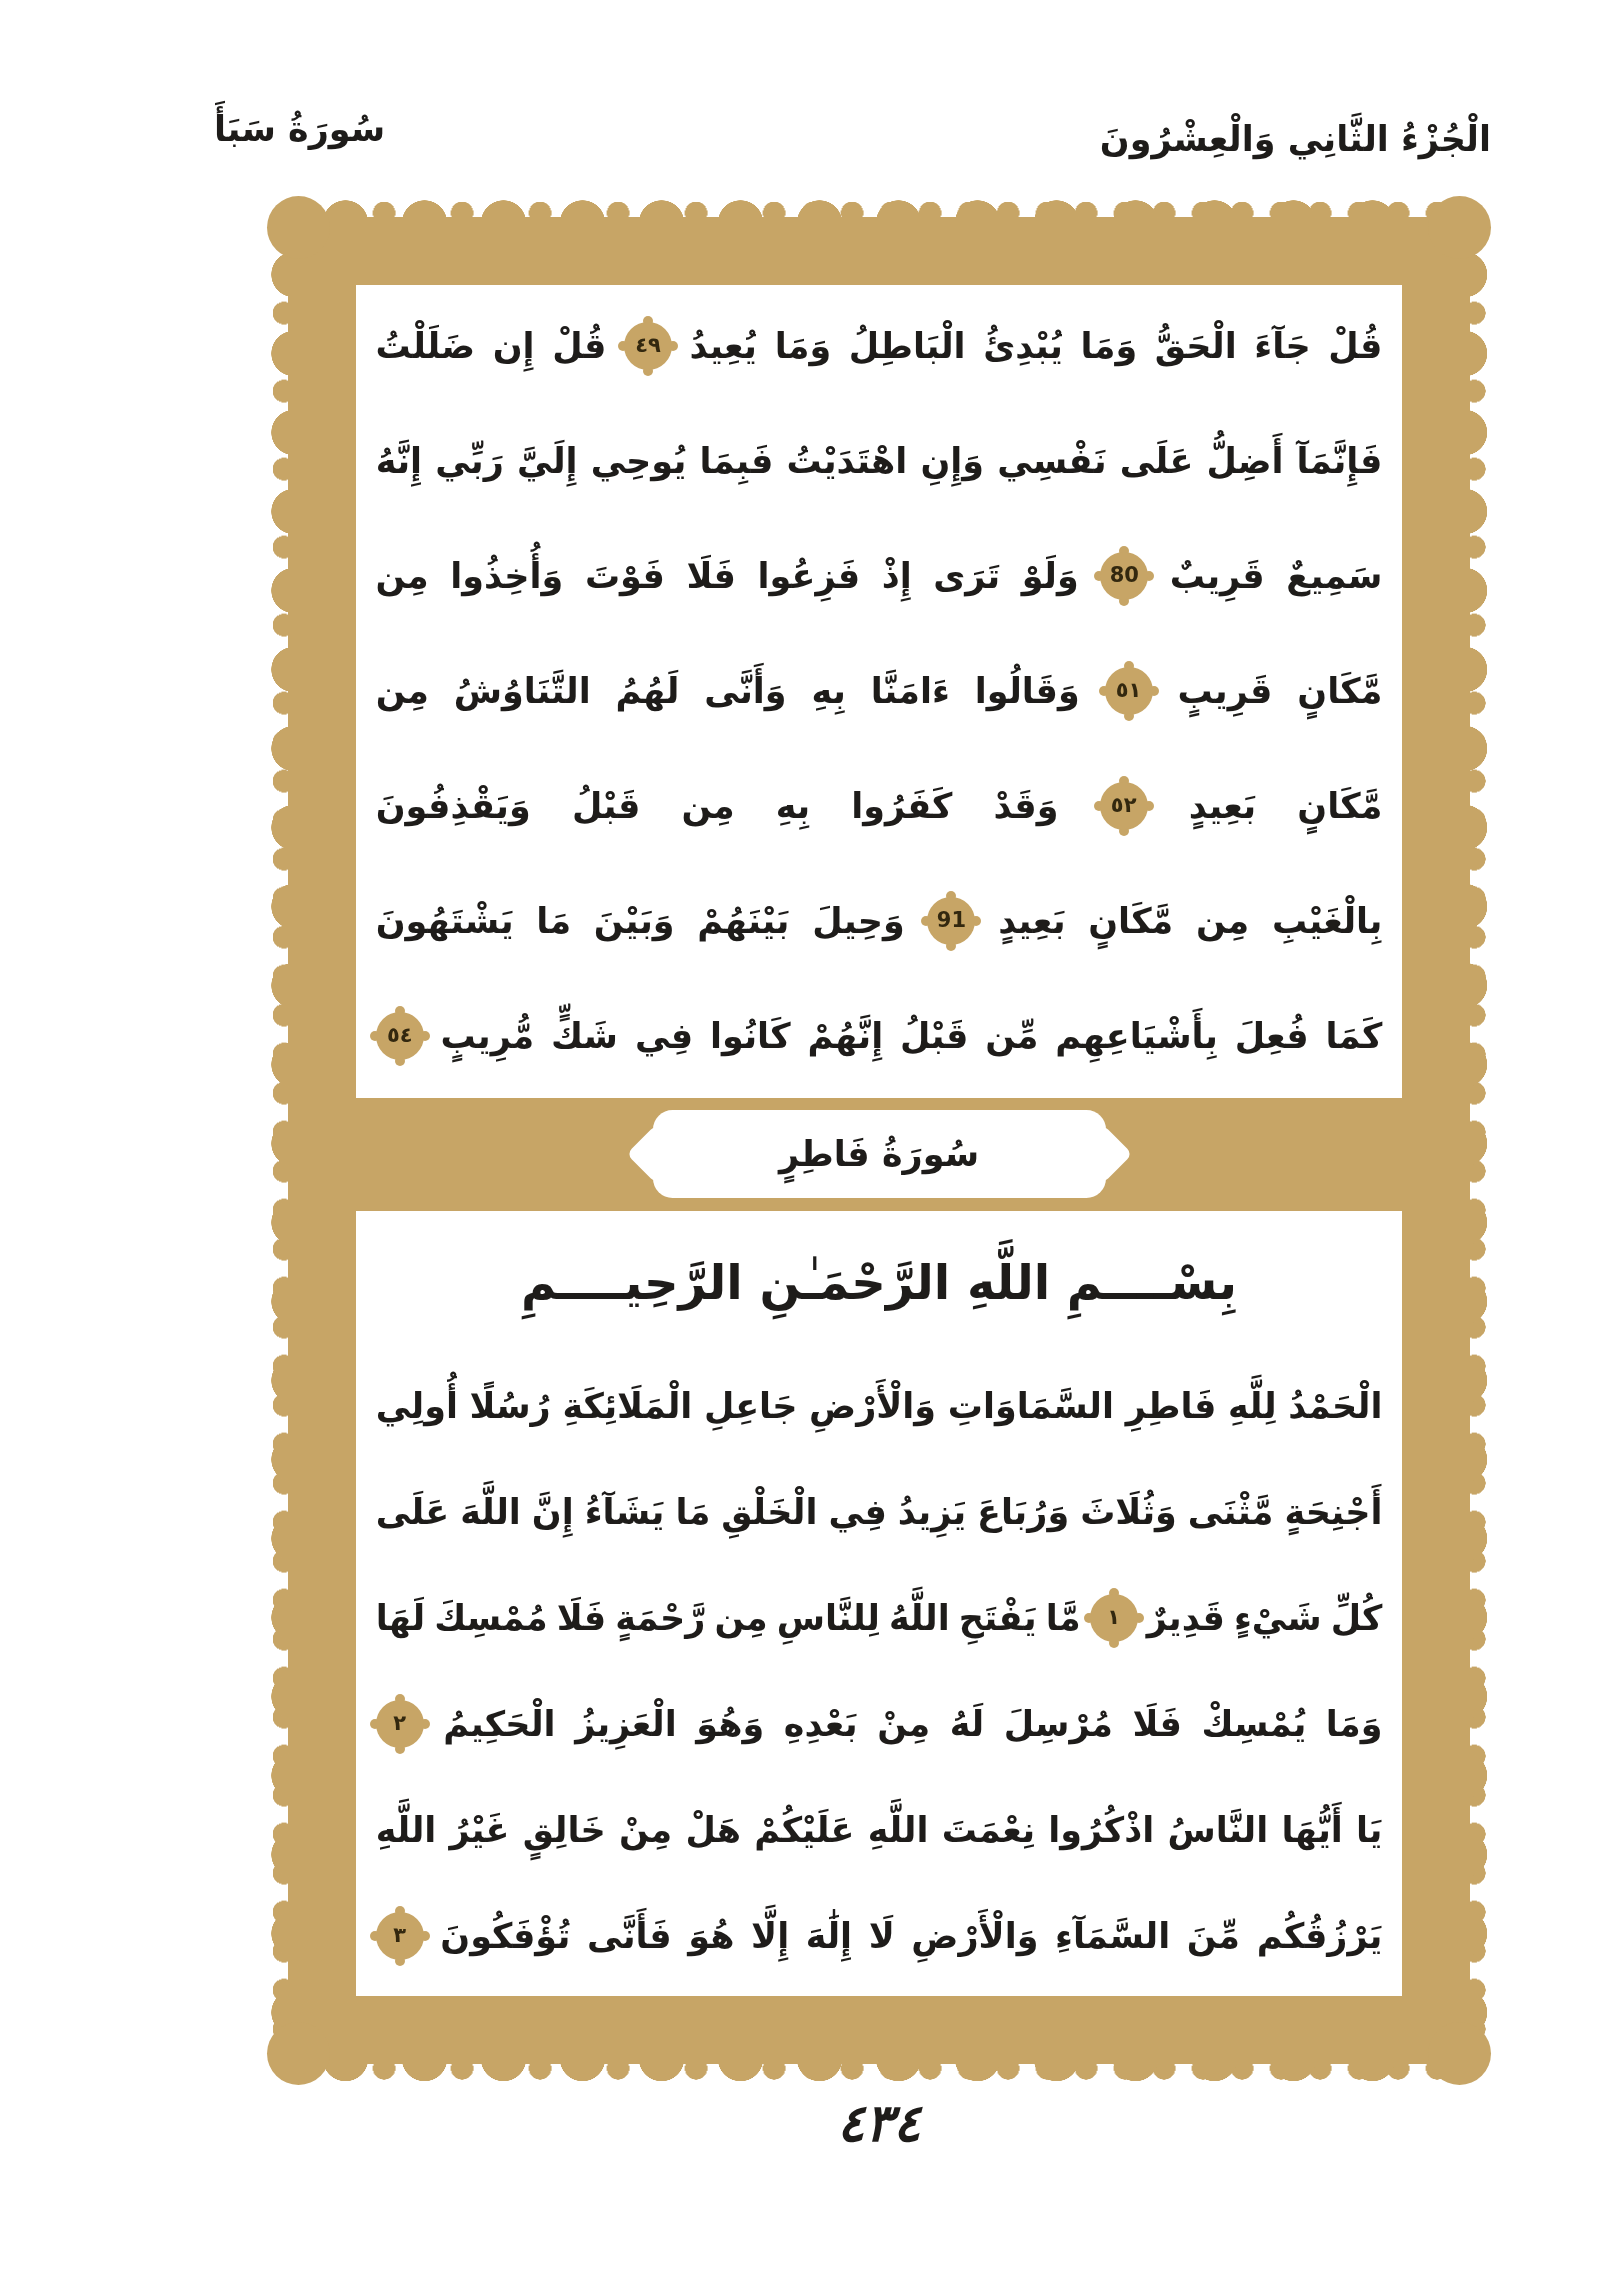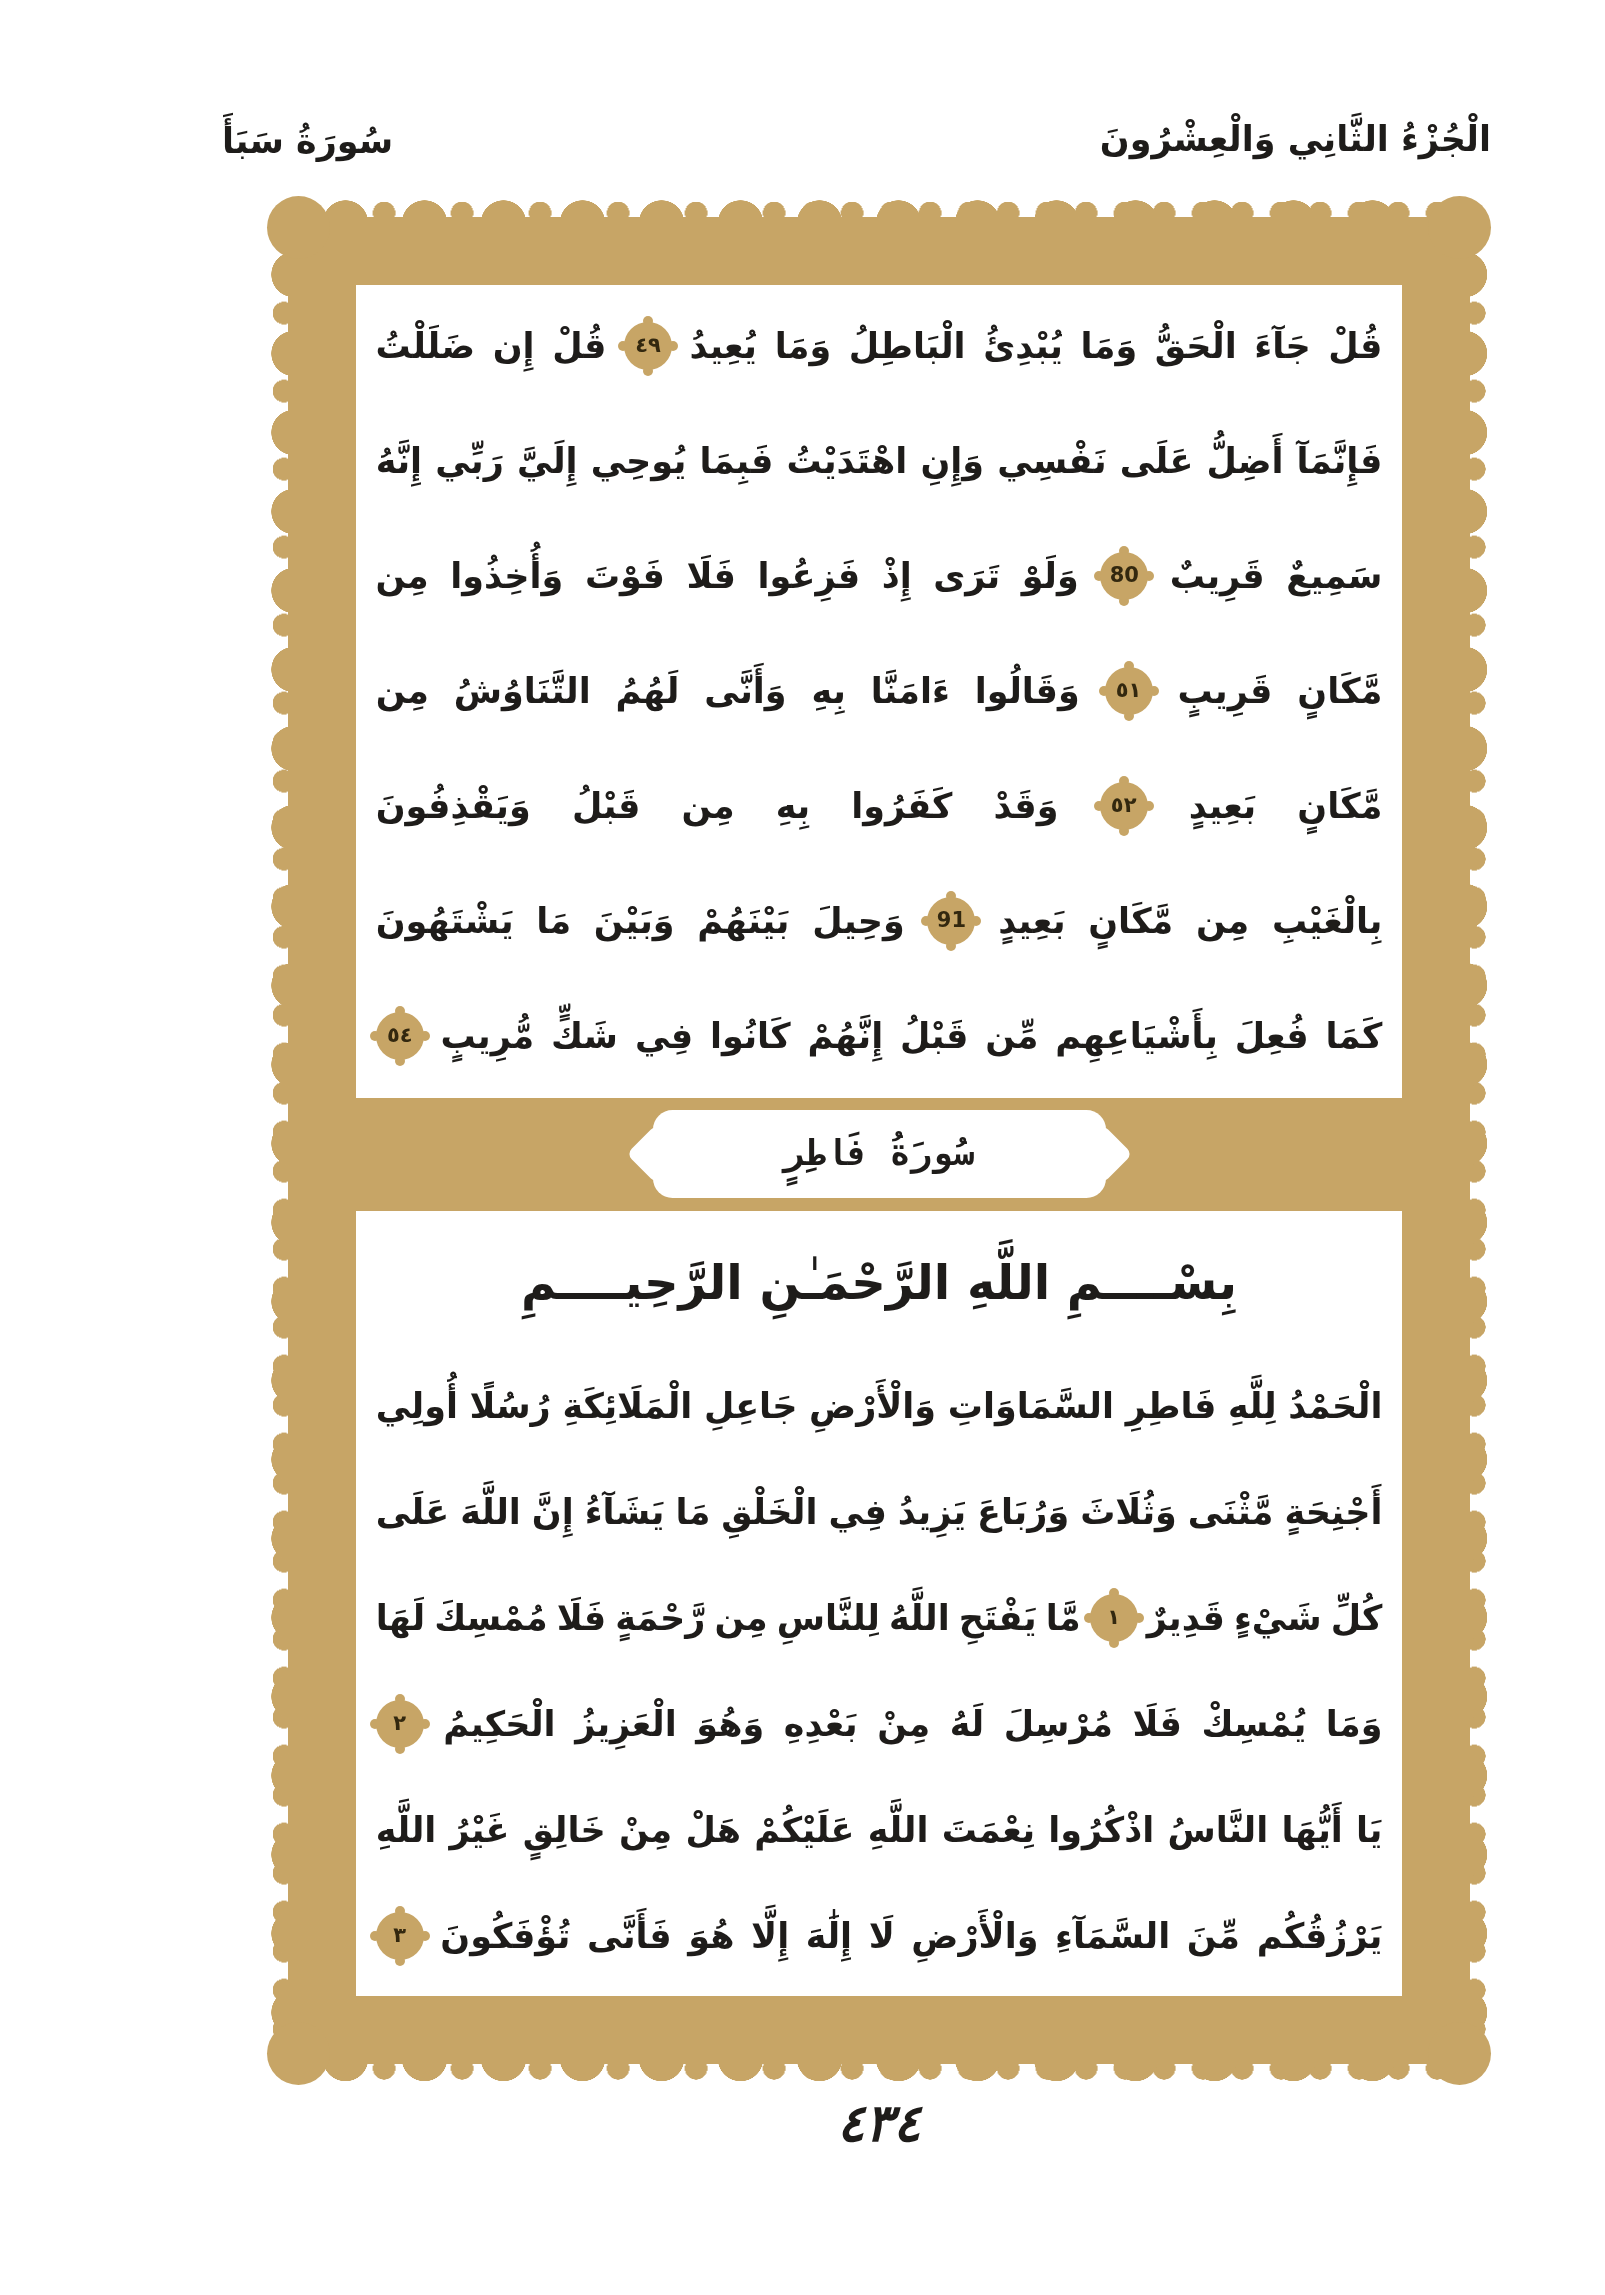--- a/index.html
+++ b/index.html
@@ -16,21 +16,21 @@
     color:var(--ink);
     overflow:hidden;
   }
   
   .hdr{
     position:absolute;
     font-size:35px;font-weight:700;
     color:var(--ink);
     direction:rtl;white-space:nowrap;
   }
-  .hdr-left{left:214px;top:121px;margin-left:8px;}
+  .hdr-left{left:214px;top:109px;}
   .hdr-right{right:114px;top:119px;}
 
   
   .frame{
     position:absolute;
     left:288px;top:217px;width:1182px;height:1847px;
     background:var(--gold);
   }
   .scallop{position:absolute;pointer-events:none;}
   .s-top{
@@ -104,21 +104,21 @@
     font-size:21px;font-weight:700;line-height:1;
     box-shadow:0 -25px 0 -19px var(--gold),0 25px 0 -19px var(--gold),
                -25px 0 0 -19px var(--gold),25px 0 0 -19px var(--gold);
   }
 
   
   .band{
     height:113px;margin:4.5px -19.6px 0 -19.6px;
     background:var(--gold);
     display:flex;align-items:center;justify-content:center;
-    position:relative;flex:none;font-family:Liberation Mono, monospace;
+    position:relative;flex:none;
   }
   .cartouche{
     position:relative;
     width:453px;height:88px;
     background:#ffffff;border-radius:19.6px;
     display:flex;align-items:center;justify-content:center;
   }
   .cartouche::before,.cartouche::after{
     content:"";position:absolute;top:50%;
     width:42px;height:42px;background:#ffffff;

